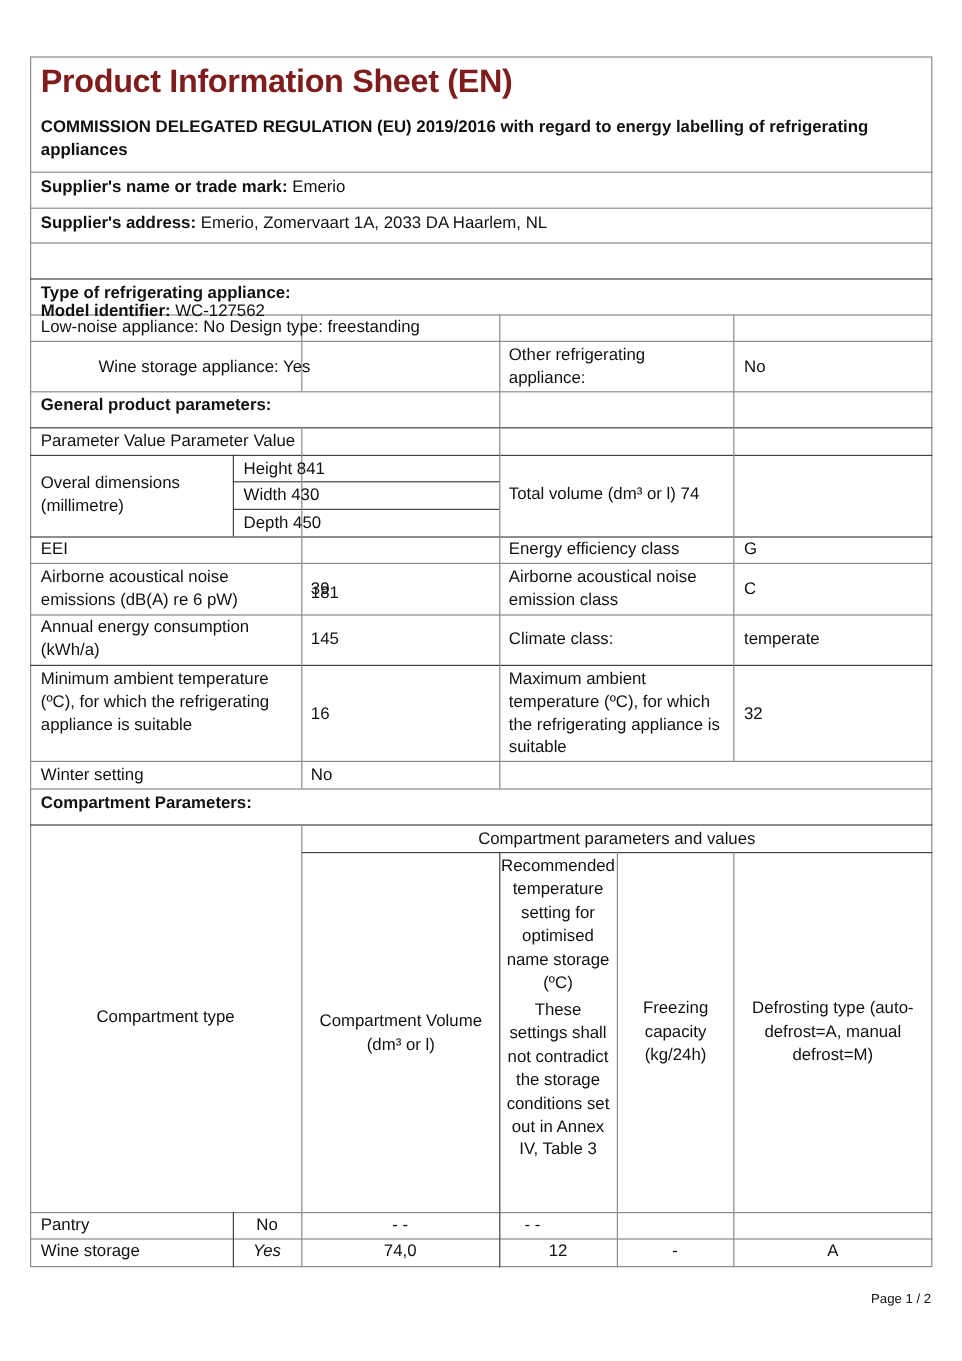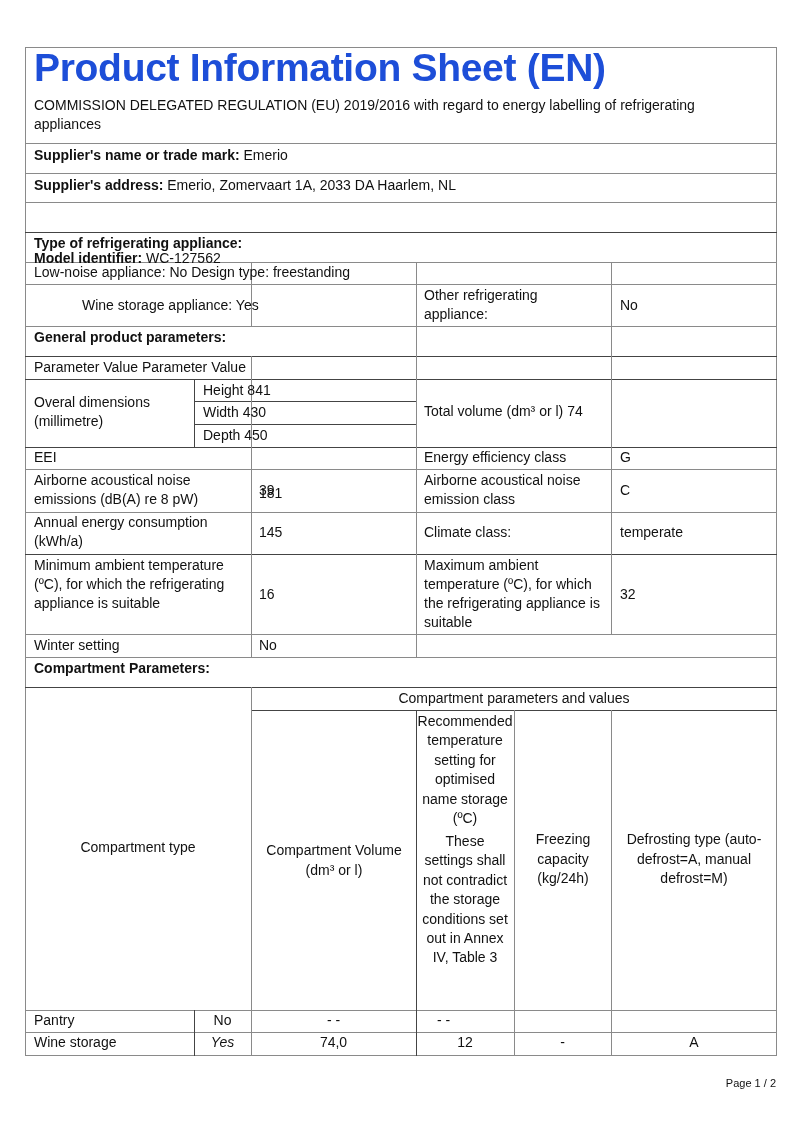--- a/index.html
+++ b/index.html
@@ -6,31 +6,31 @@
   body { width: 802px; height: 1134px; position: relative; font-family: "Liberation Sans", sans-serif; color: #111; }
   .abs { position: absolute; box-sizing: border-box; }
   .frame { left: 25px; top: 47px; width: 752px; height: 1009px; border: 1px solid #8a8a8a; }
   .hl { position: absolute; height: 0; border-top: 1px solid #8a8a8a; }
   .hl.dark { border-top-color: #444; }
   .vl { position: absolute; width: 0; border-left: 1px solid #8a8a8a; }
   .vl.dark { border-left-color: #444; }
   .t { position: absolute; font-size: 14px; line-height: 19px; white-space: nowrap; }
   .b { font-weight: bold; }
   .c { text-align: center; white-space: normal; }
-  .title { position: absolute; left: 34px; top: 47px; font-size: 39px; line-height: 42px; font-weight: bold; color: #1d4ed8; white-space: nowrap; letter-spacing: -0.3px; }
+  .title { position: absolute; left: 34px; top: 47px; font-size: 27px; line-height: 42px; font-weight: bold; color: #7f1d1d; white-space: nowrap; letter-spacing: -0.3px; }
   .wrap { white-space: normal; }
   .page { position: absolute; right: 26px; top: 1056px; font-size: 11px; line-height: 14px; margin-top: 20px; }
 </style>
 </head>
 <body>
 
 <div class="abs frame"></div>
 
 <div class="title">Product Information Sheet (EN)</div>
-<div class="t wrap" style="left:34px;top:96px;width:700px;">COMMISSION DELEGATED REGULATION (EU) 2019/2016 with regard to energy labelling of refrigerating appliances</div>
+<div class="t wrap" style="left:34px;top:96px;width:700px;font-weight:bold;">COMMISSION DELEGATED REGULATION (EU) 2019/2016 with regard to energy labelling of refrigerating appliances</div>
 
 <div class="hl" style="left:25px;top:143px;width:752px;"></div>
 <div class="hl" style="left:25px;top:173px;width:752px;"></div>
 <div class="hl" style="left:25px;top:202px;width:752px;"></div>
 <div class="hl dark" style="left:25px;top:232px;width:752px;"></div>
 <div class="hl" style="left:25px;top:262px;width:752px;"></div>
 <div class="hl" style="left:25px;top:284px;width:752px;"></div>
 <div class="hl" style="left:25px;top:326px;width:752px;"></div>
 <div class="hl dark" style="left:25px;top:356px;width:752px;"></div>
 <div class="hl dark" style="left:25px;top:379px;width:752px;"></div>
@@ -78,21 +78,21 @@
 <div class="t" style="left:203px;top:381px;">Height 841</div>
 <div class="t" style="left:203px;top:403px;">Width 430</div>
 <div class="t" style="left:203px;top:426px;">Depth 450</div>
 <div class="t" style="left:424px;top:402px;">Total volume (dm³ or l) 74</div>
 
 <div class="t" style="left:34px;top:448px;">EEI</div>
 <div class="t" style="left:259px;top:448px;margin-top:36px;">181</div>
 <div class="t" style="left:424px;top:448px;">Energy efficiency class</div>
 <div class="t" style="left:620px;top:448px;">G</div>
 
-<div class="t wrap" style="left:34px;top:471px;width:210px;">Airborne acoustical noise emissions (dB(A) re 8 pW)</div>
+<div class="t wrap" style="left:34px;top:471px;width:210px;">Airborne acoustical noise emissions (dB(A) re 6 pW)</div>
 <div class="t" style="left:259px;top:481px;">39</div>
 <div class="t wrap" style="left:424px;top:471px;width:180px;">Airborne acoustical noise emission class</div>
 <div class="t" style="left:620px;top:481px;">C</div>
 
 <div class="t wrap" style="left:34px;top:513px;width:210px;">Annual energy consumption (kWh/a)</div>
 <div class="t" style="left:259px;top:523px;">145</div>
 <div class="t" style="left:424px;top:523px;">Climate class:</div>
 <div class="t" style="left:620px;top:523px;">temperate</div>
 
 <div class="t wrap" style="left:34px;top:556px;width:210px;">Minimum ambient temperature (ºC), for which the refrigerating appliance is suitable</div>

